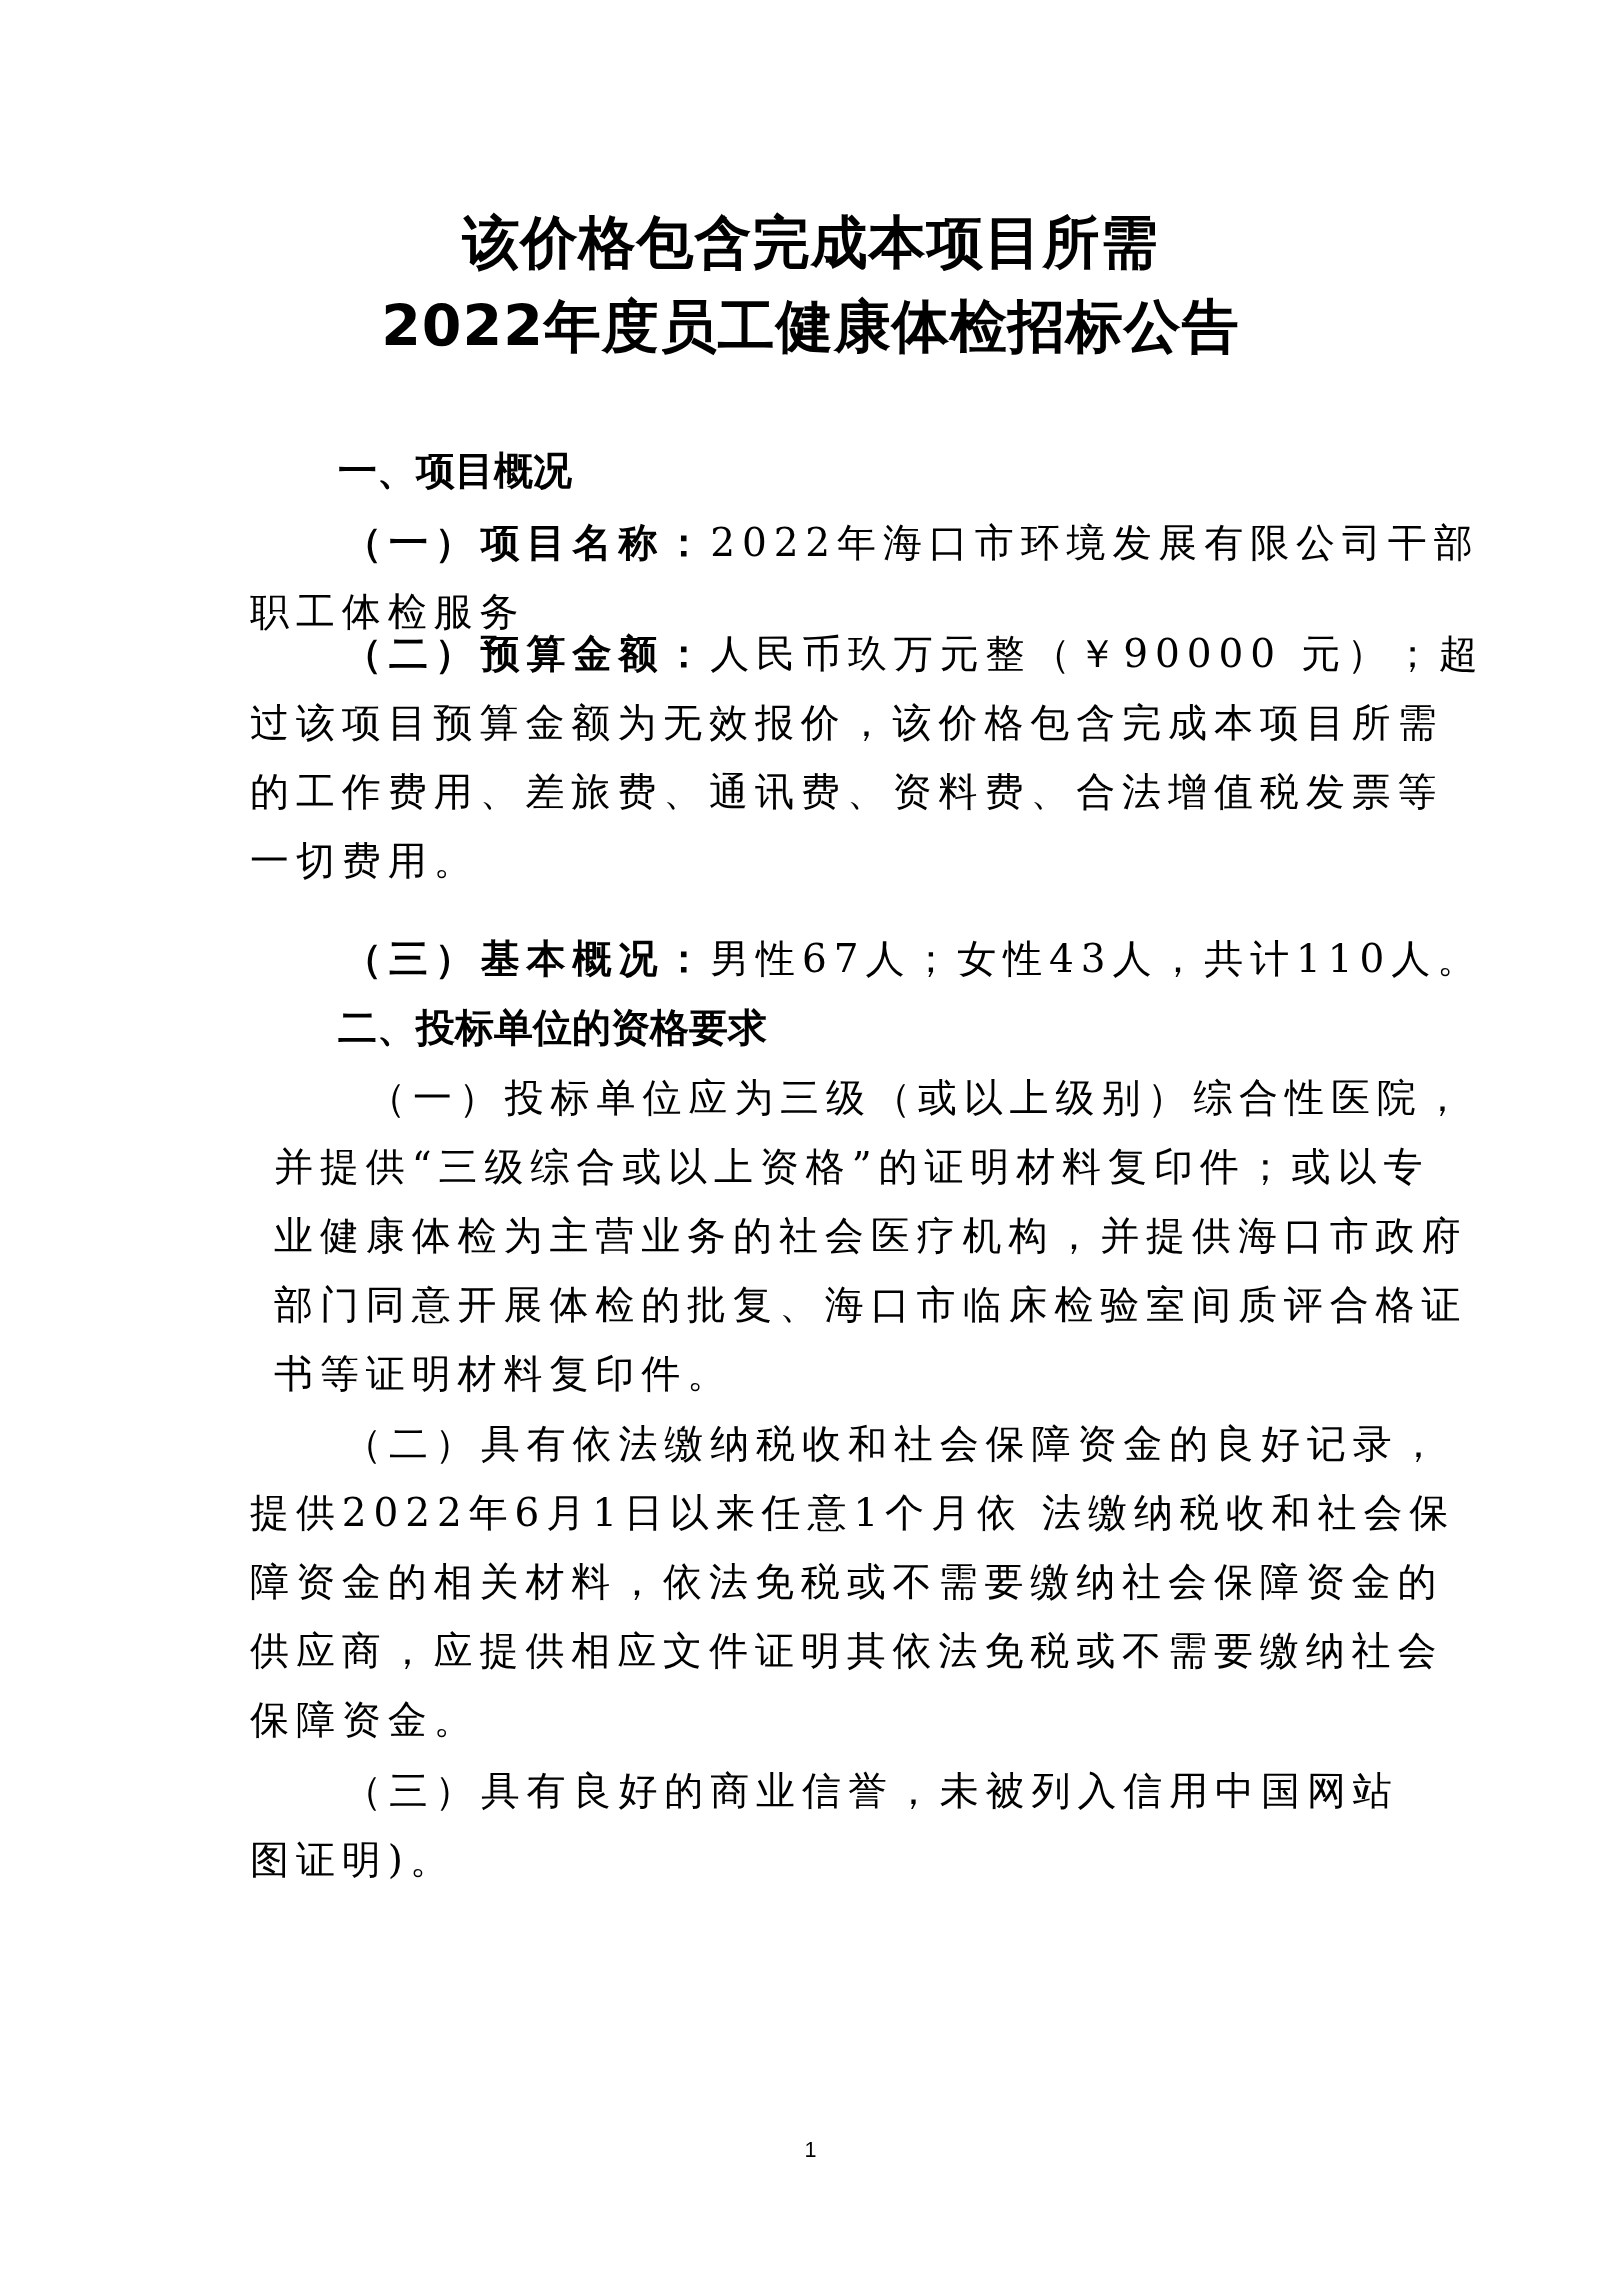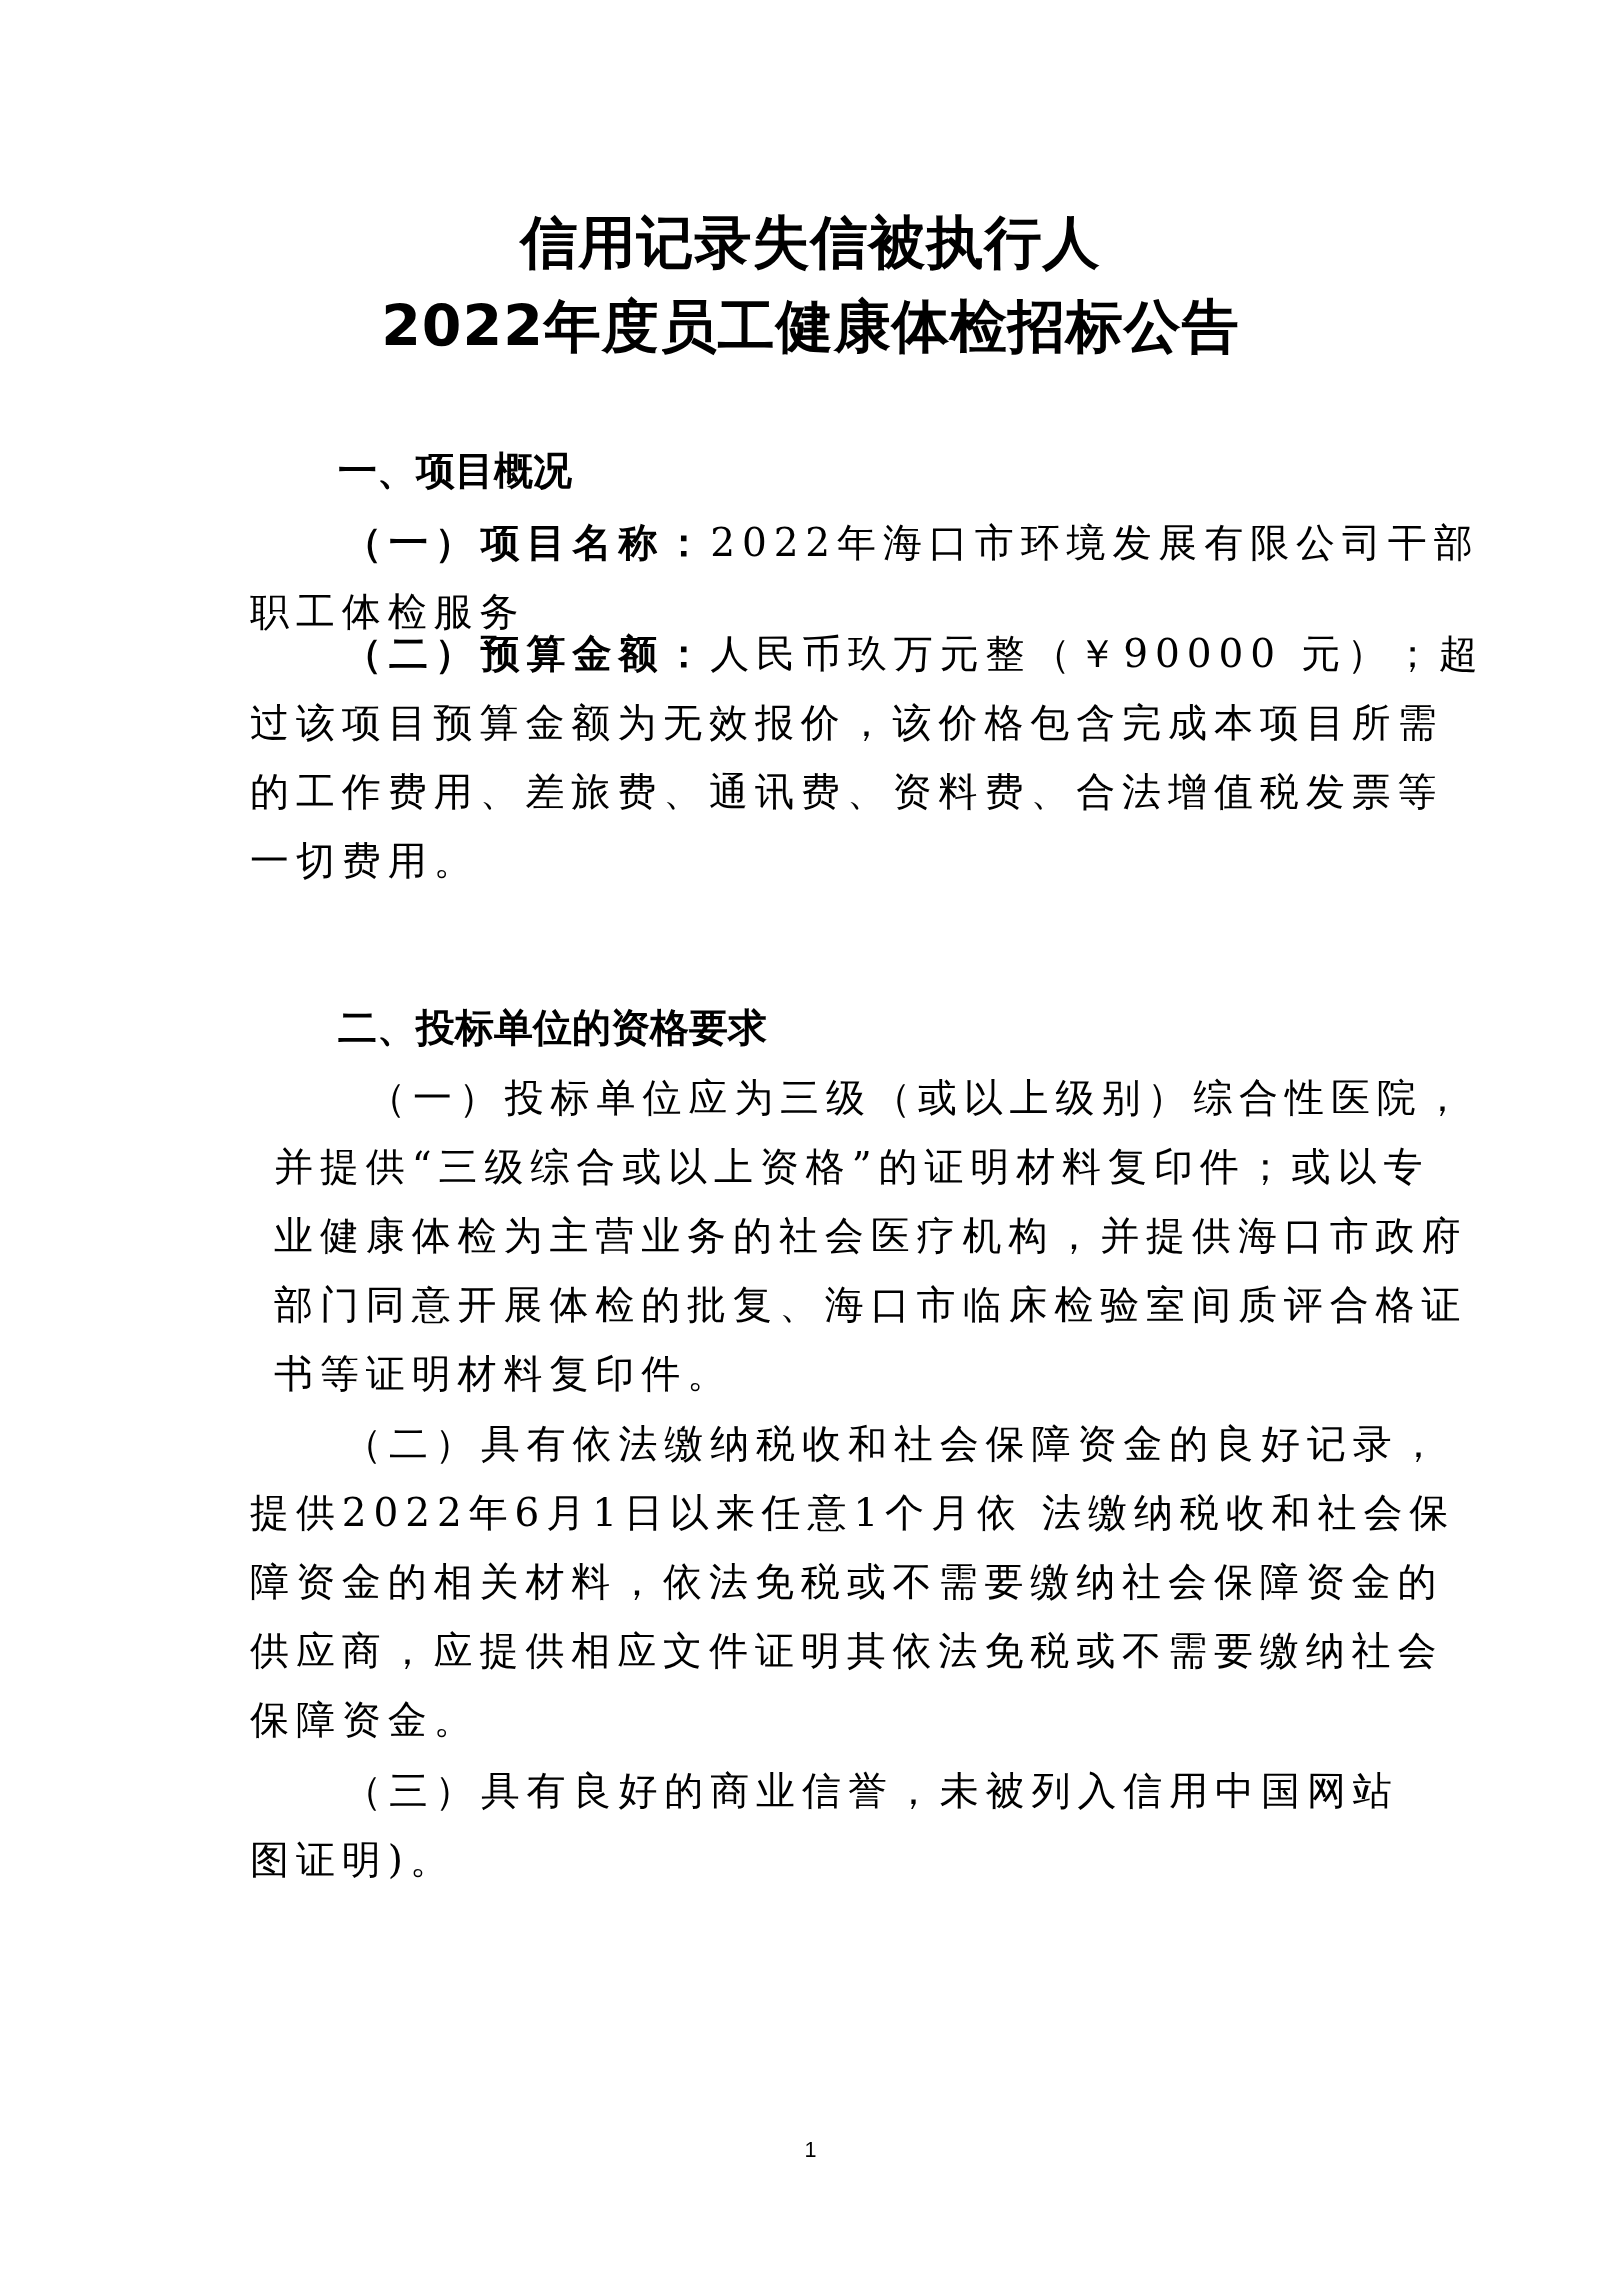--- a/index.html
+++ b/index.html
@@ -34,37 +34,40 @@
   .pagenum {
     position: absolute; left: 0; width: 1621px; top: 2137px; text-align: center;
     font-family: "Liberation Sans", sans-serif; font-size: 21.6px; color: #000;
   }
 </style>
 </head>
 <body>
 
 <div class="page">
 
-  <div class="title l1">信用记录失信被执行人</div>
+  <div class="title l1">该价格包含完成本项目所需</div>
   <div class="title l2">2022年度员工健康体检招标公告</div>
 
   <div class="heading" style="top:436px;">一、项目概况</div>
 
   <div class="para" style="top:508px; text-indent:0;">
     <span class="ln first"><span class="lbl">（一）项目名称：</span><span>2022年海口市环境发展有限公司干部</span></span>
     <span class="ln last">职工体检服务</span>
   </div>
 
   <div class="para" style="top:619px; text-indent:0;">
     <span class="ln first"><span class="lbl">（二）预算金额：</span><span>人民币玖万元整（￥90000 元）；超</span></span>
     <span class="ln">过该项目预算金额为无效报价，该价格包含完成本项目所需</span>
     <span class="ln">的工作费用、差旅费、通讯费、资料费、合法增值税发票等</span>
     <span class="ln last">一切费用。</span>
   </div>
 
+  <div class="para" style="top:924px; text-indent:0;">
+    <span class="ln first last"><span class="lbl">（三）基本概况：</span><span>男性67人；女性43人，共计110人。</span></span>
+  </div>
 
   <div class="heading" style="top:993px;">二、投标单位的资格要求</div>
 
   <div class="para" style="top:1063px; text-indent:0;margin-left:24px;">
     <span class="ln first">（一）投标单位应为三级（或以上级别）综合性医院，</span>
     <span class="ln">并提供“三级综合或以上资格”的证明材料复印件；或以专</span>
     <span class="ln">业健康体检为主营业务的社会医疗机构，并提供海口市政府</span>
     <span class="ln">部门同意开展体检的批复、海口市临床检验室间质评合格证</span>
     <span class="ln last">书等证明材料复印件。</span>
   </div>

